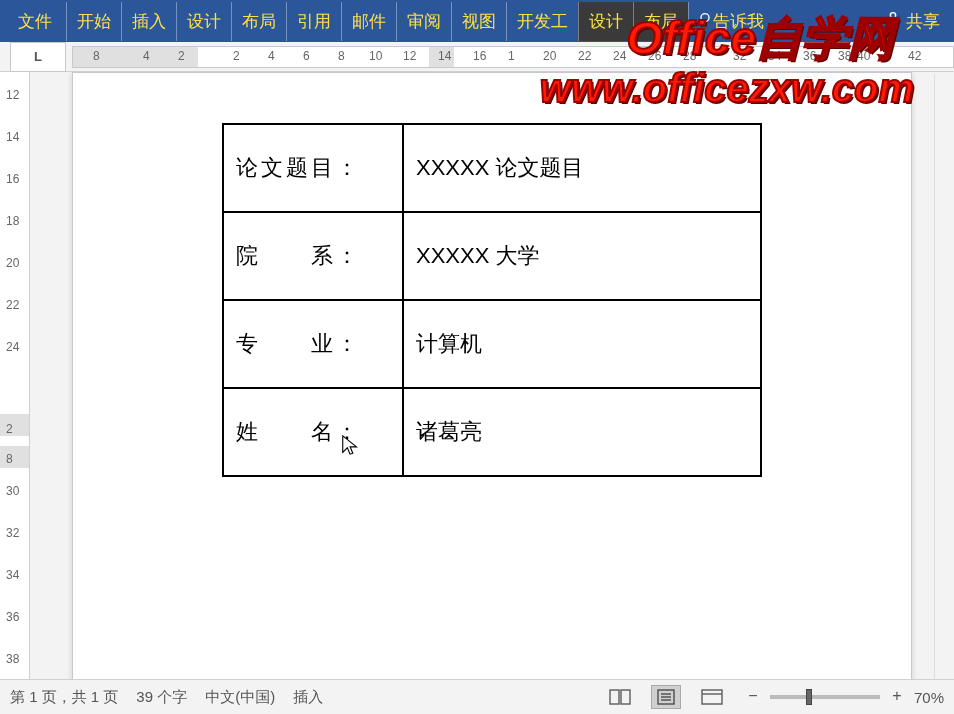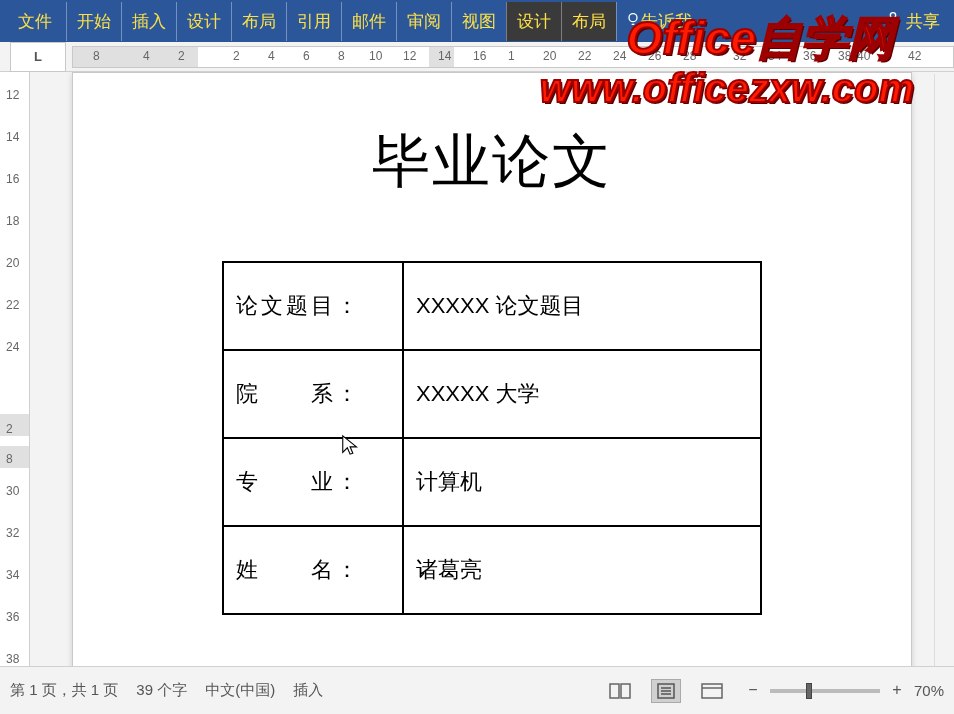--- a/index.html
+++ b/index.html
@@ -127,21 +127,21 @@
     height:60px;
     vertical-align:middle;
   }
   table.content td.label { width:180px; letter-spacing:3px; }
   .cursor {
     position:absolute;
     pointer-events:none;
   }
   .cursor svg { width:22px; height:22px; }
   .status-bar {
-    height:48px; background:#f3f3f3; border-top:1px solid #d0d0d0;
+    height:35px; background:#f3f3f3; border-top:1px solid #d0d0d0;
     display:flex; align-items:center; font-size:15px; color:#555;
     padding: 0 10px; gap:18px;
     position:absolute; bottom:0; left:0; right:0;
   }
   .status-bar .spacer { flex:1; }
   .status-bar .view-btn {
     width:28px; height:22px; display:flex; align-items:center; justify-content:center;
     cursor:pointer;
   }
   .status-bar .view-btn.active { background:#d0d0d0; outline:1px solid #aaa; }
@@ -192,20 +192,21 @@
 <div class="ribbon">
   <div class="file-tab">文件</div>
   <div class="tab">开始</div>
   <div class="tab">插入</div>
   <div class="tab">设计</div>
   <div class="tab">布局</div>
   <div class="tab">引用</div>
   <div class="tab">邮件</div>
   <div class="tab">审阅</div>
   <div class="tab">视图</div>
+  <div class="tab">开发工</div>
   <div class="tab context">设计</div>
   <div class="tab context">布局</div>
   <div class="tellme">
     <span>
       <svg viewBox="0 0 24 24" fill="none" stroke="#fff" stroke-width="2">
           <circle cx="12" cy="10" r="6"></circle>
           <path d="M10 20h4"></path>
         </svg>
     </span>
     <span>告诉我</span>
@@ -266,21 +267,20 @@
     <span class="vt" style="top:350px">2</span>
     <span class="vt" style="top:380px">8</span>
     <span class="vt" style="top:412px">30</span>
     <span class="vt" style="top:454px">32</span>
     <span class="vt" style="top:496px">34</span>
     <span class="vt" style="top:538px">36</span>
     <span class="vt" style="top:580px">38</span>
   </div>
   <div class="doc-scroll">
     <div class="page">
-      <div class="doc-title">毕业论文</div>
 
       <table class="content">
         <tbody>
             <tr>
           <td class="label">论文题目：</td>
           <td>XXXXX 论文题目</td>
         </tr>
         <tr>
           <td class="label">院　　系：</td>
           <td>XXXXX 大学</td>

